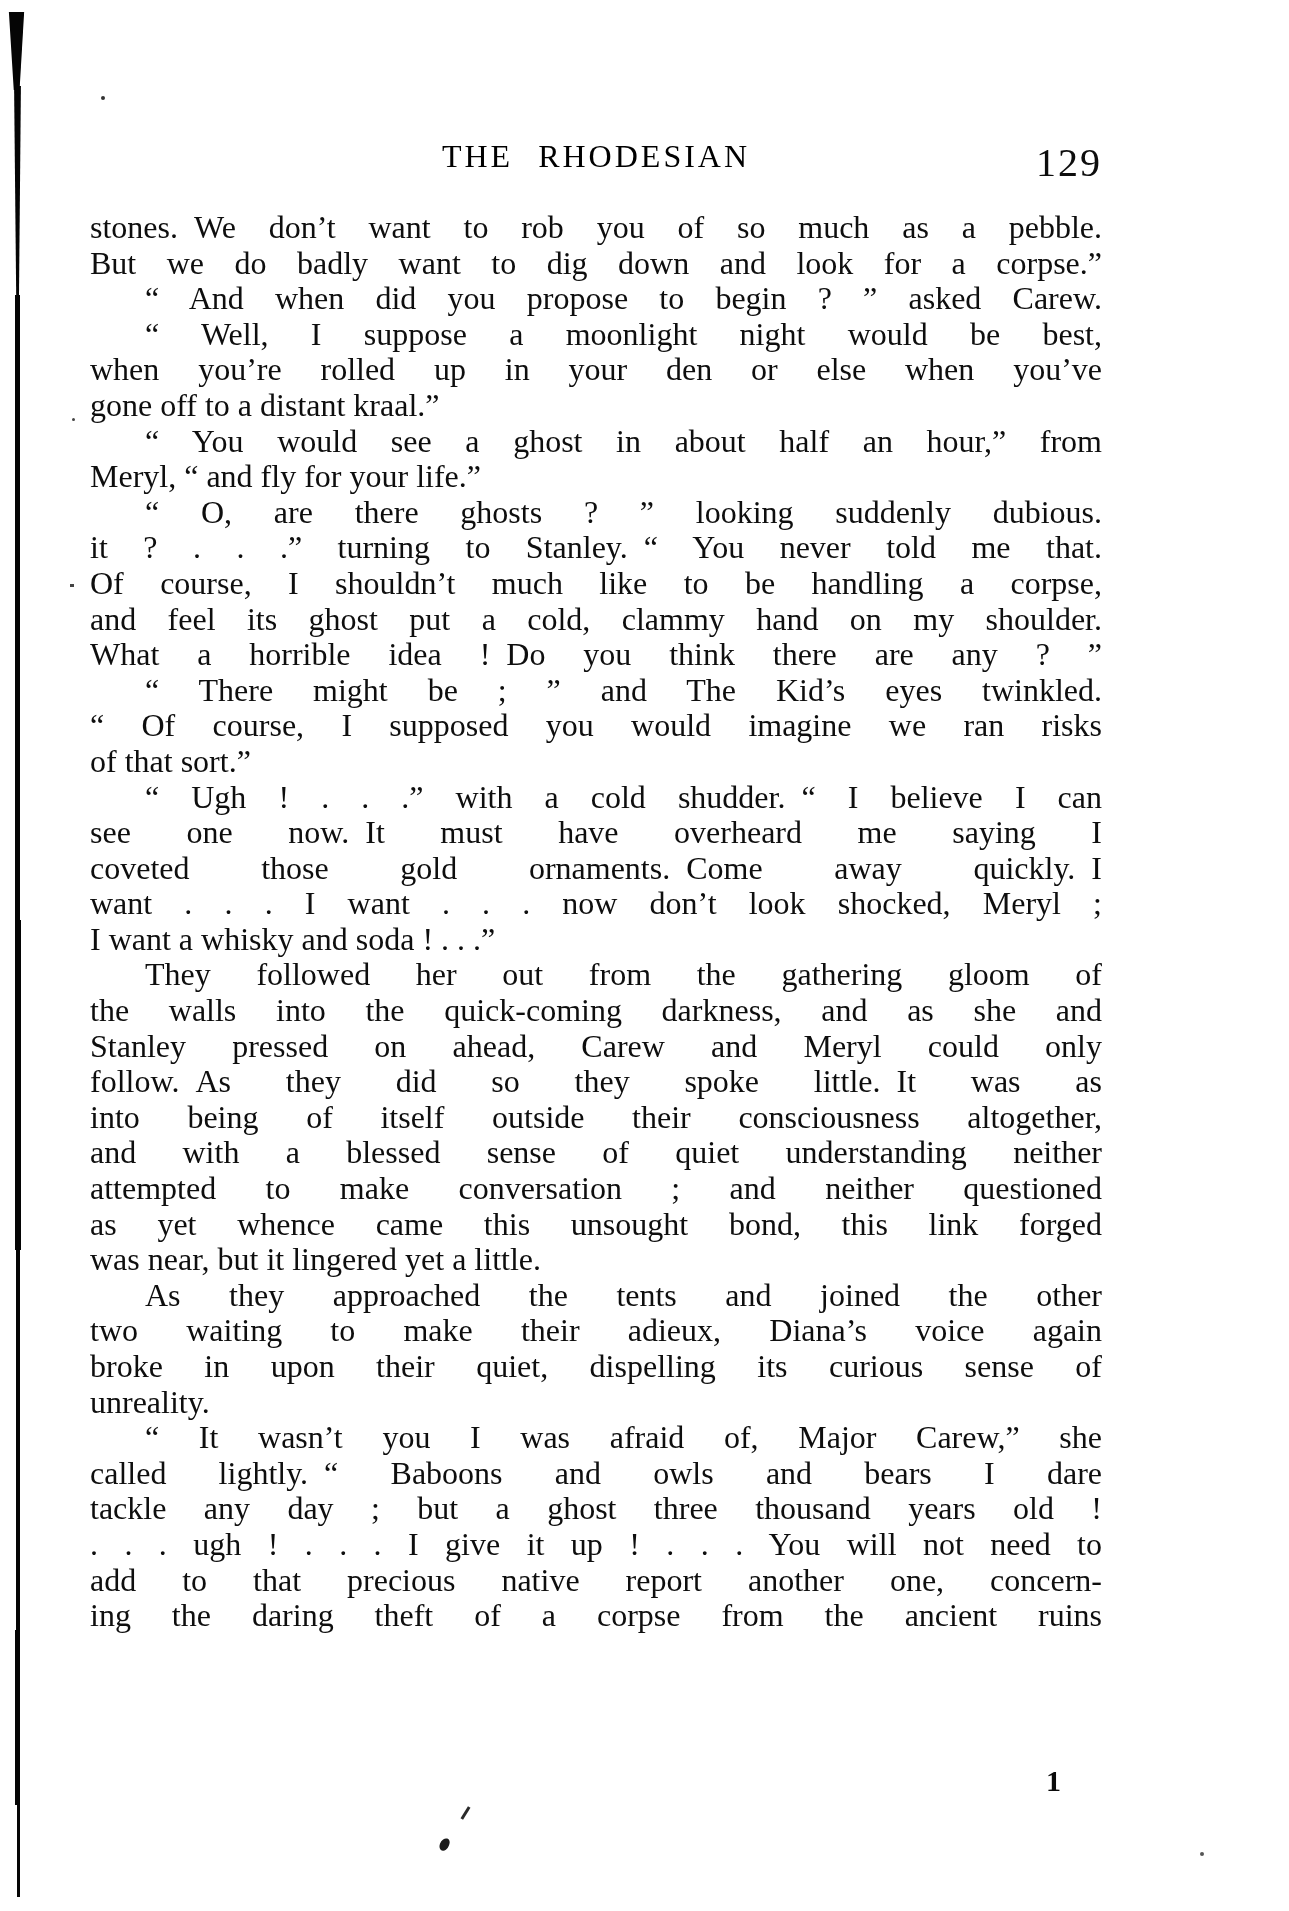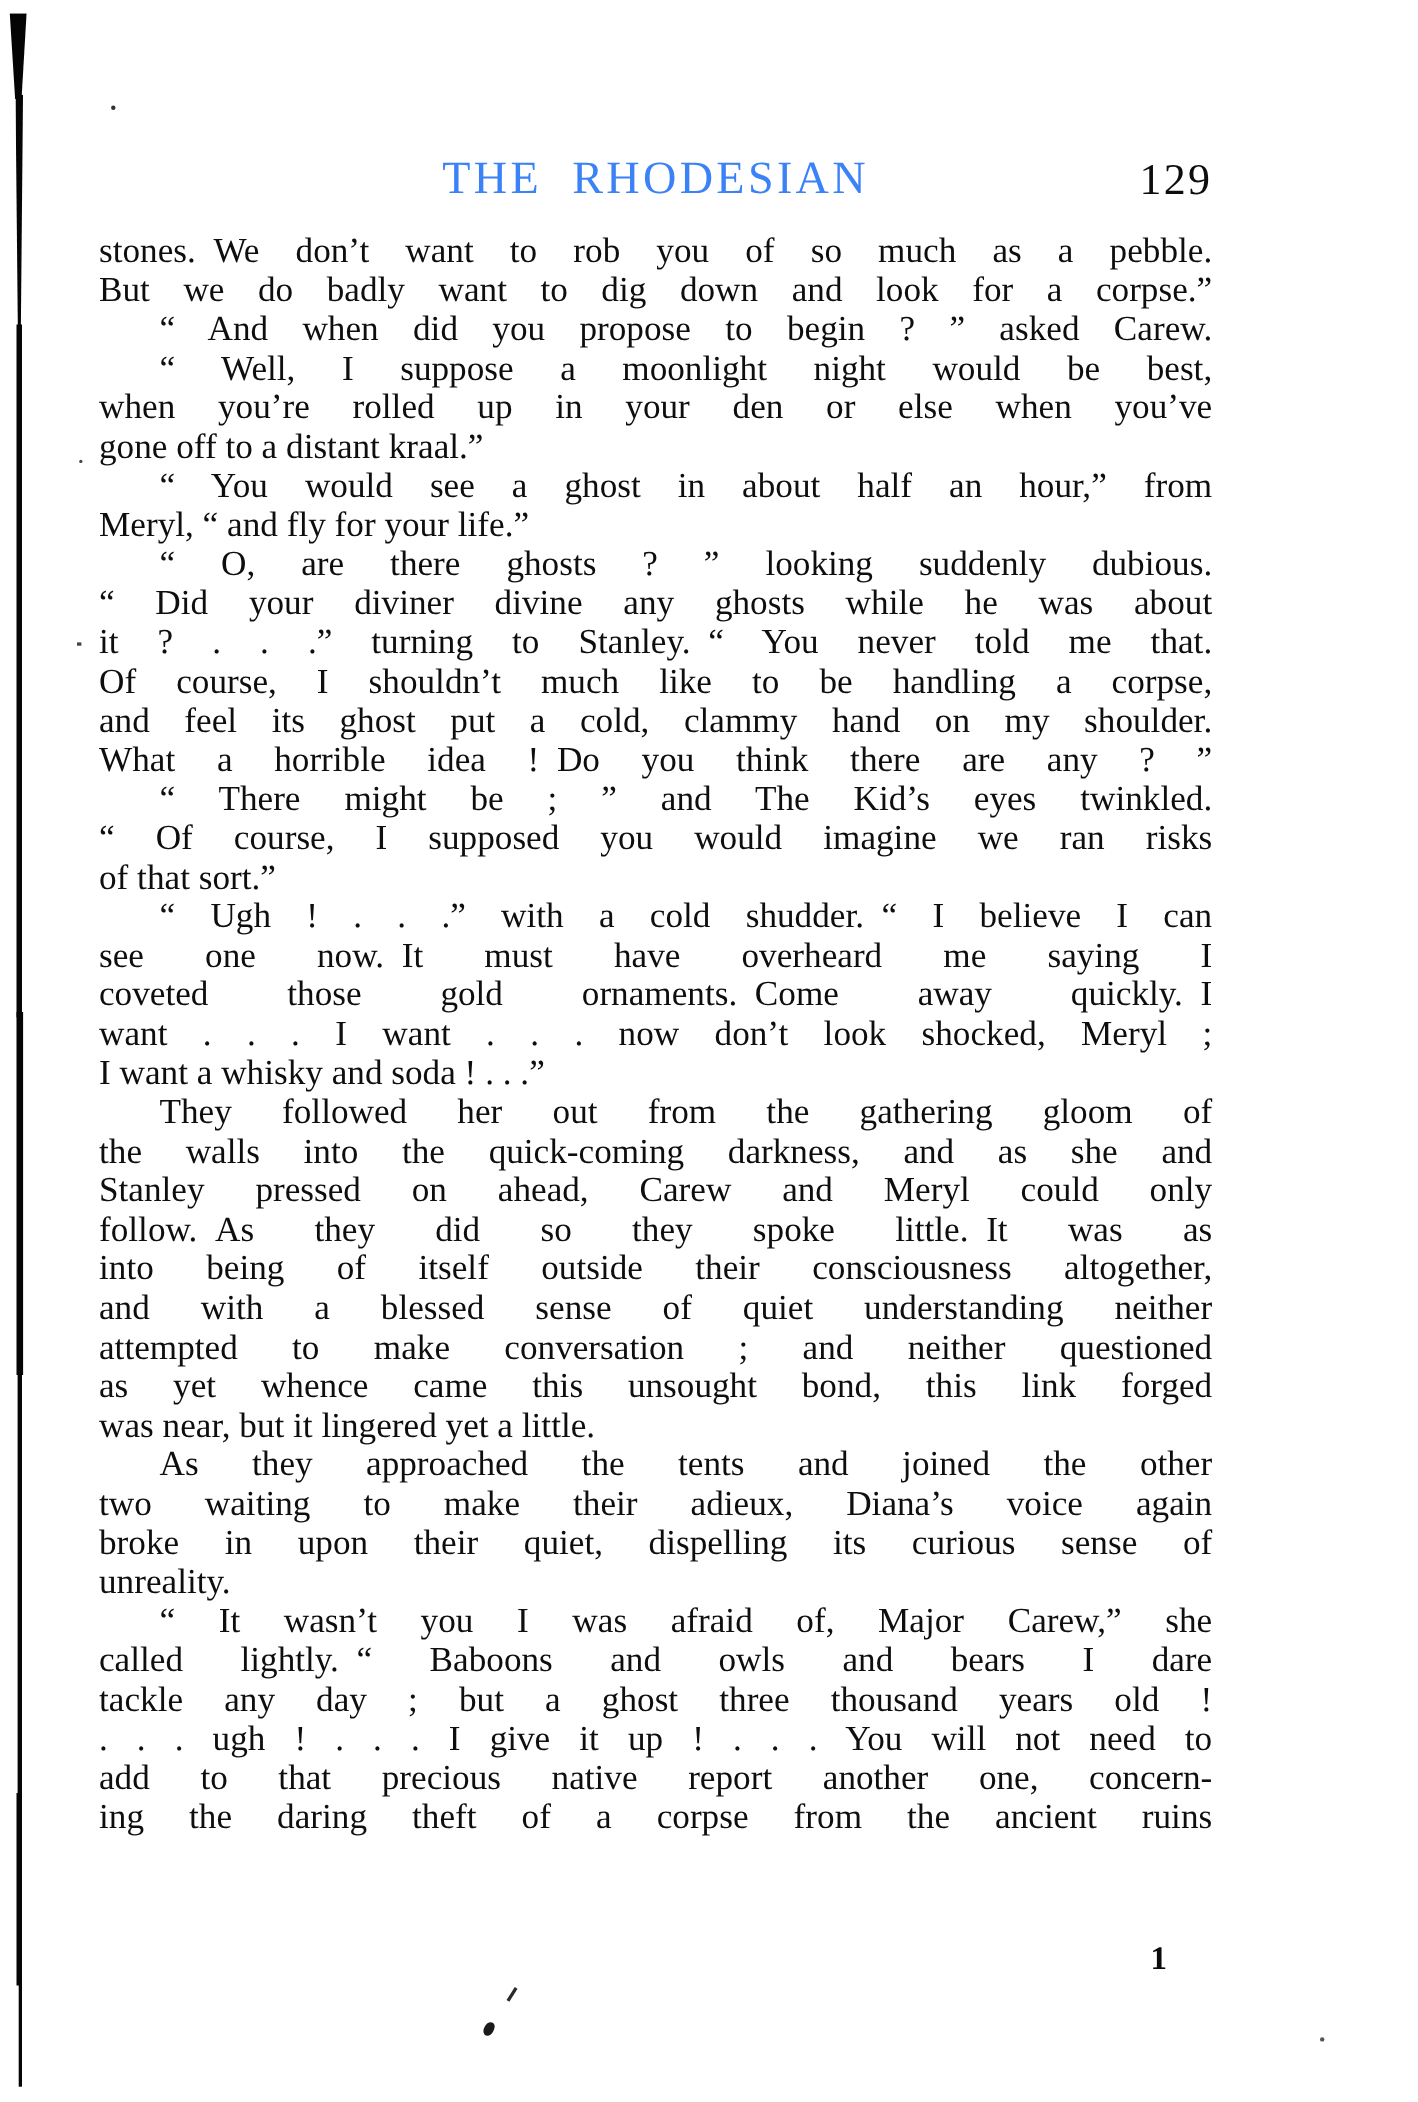--- a/index.html
+++ b/index.html
@@ -12,24 +12,24 @@
     position: relative;
   }
   .page { position: absolute; inset: 0; background: #ffffff; }
 
   
   .header {
     position: absolute; left: 90px; top: 138px; width: 1012px; height: 52px;
   }
   .running-title {
     text-align: center;
-    font-size: 42px;
+    font-size: 32px;
     letter-spacing: 3px;
     word-spacing: 14px;
-    color: #3b82f6;
+    color: #000000;
   }
   .page-number {
     position: absolute; right: 0; top: 1px;
     font-size: 40px; letter-spacing: 2px; color: #0d0d0d; margin-left: 23px;
   }
 
   
   .body-text {
     position: absolute; left: 90px; top: 210px; width: 1012px;
     font-size: 32px; line-height: 35.6px;
@@ -97,21 +97,20 @@
   <div class="body-text">
       <div class="text-line">stones. We don’t want to rob you of so much as a pebble.</div>
       <div class="text-line">But we do badly want to dig down and look for a corpse.”</div>
       <div class="text-line indent">“ And when did you propose to begin ? ” asked Carew.</div>
       <div class="text-line indent">“ Well, I suppose a moonlight night would be best,</div>
       <div class="text-line">when you’re rolled up in your den or else when you’ve</div>
       <div class="text-line para-end">gone off to a distant kraal.”</div>
       <div class="text-line indent">“ You would see a ghost in about half an hour,” from</div>
       <div class="text-line para-end">Meryl, “ and fly for your life.”</div>
       <div class="text-line indent">“ O, are there ghosts ? ” looking suddenly dubious.</div>
-      <div class="text-line">“ Did your diviner divine any ghosts while he was about</div>
       <div class="text-line">it ? . . .” turning to Stanley. “ You never told me that.</div>
       <div class="text-line">Of course, I shouldn’t much like to be handling a corpse,</div>
       <div class="text-line">and feel its ghost put a cold, clammy hand on my shoulder.</div>
       <div class="text-line">What a horrible idea ! Do you think there are any ? ”</div>
       <div class="text-line indent">“ There might be ; ” and The Kid’s eyes twinkled.</div>
       <div class="text-line">“ Of course, I supposed you would imagine we ran risks</div>
       <div class="text-line para-end">of that sort.”</div>
       <div class="text-line indent">“ Ugh ! . . .” with a cold shudder. “ I believe I can</div>
       <div class="text-line">see one now. It must have overheard me saying I</div>
       <div class="text-line">coveted those gold ornaments. Come away quickly. I</div>

